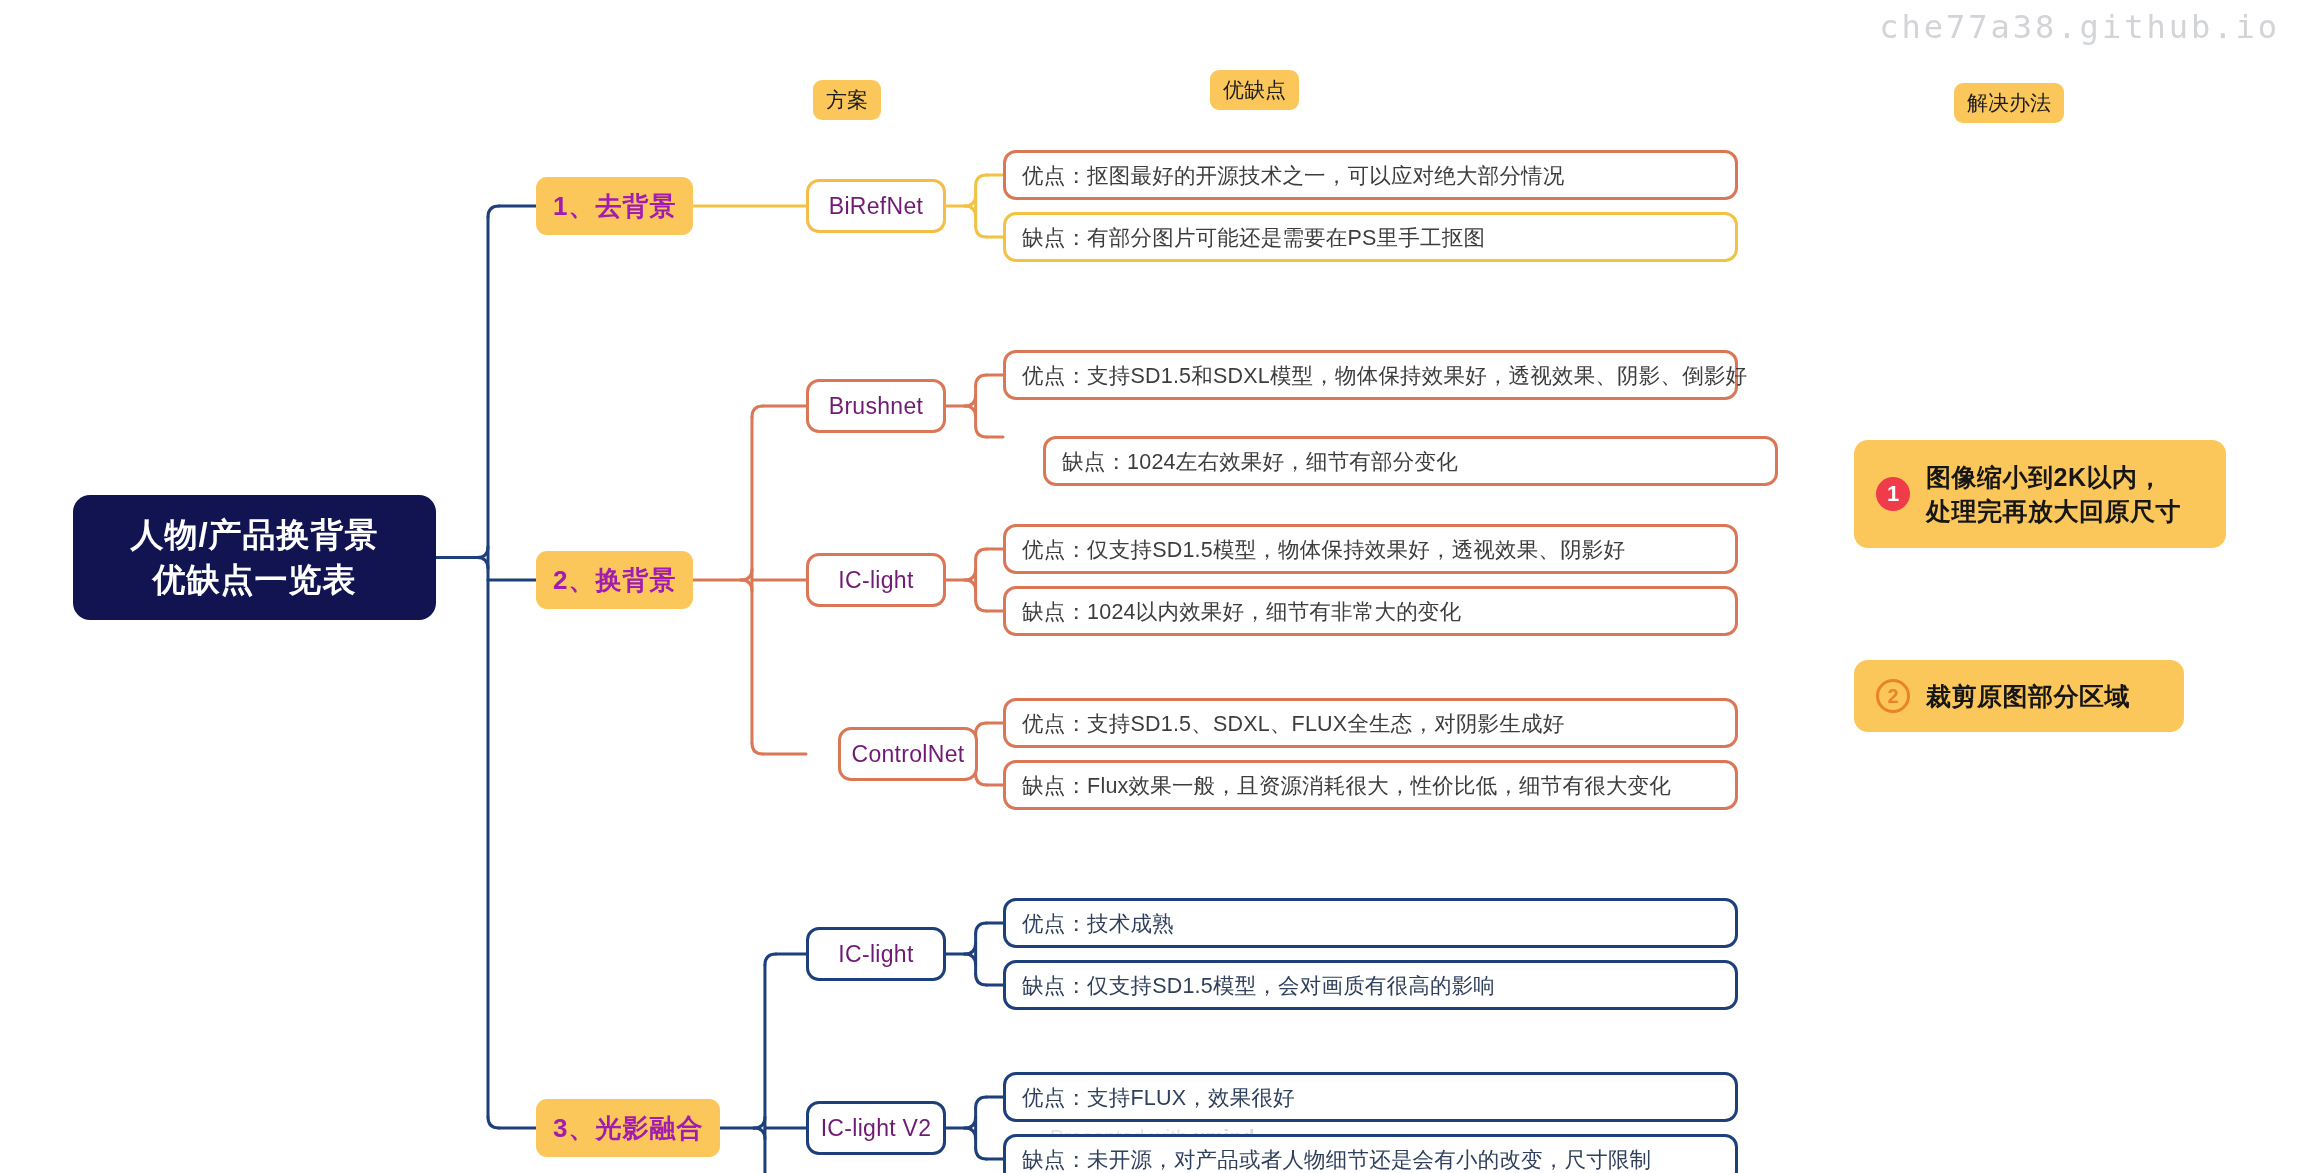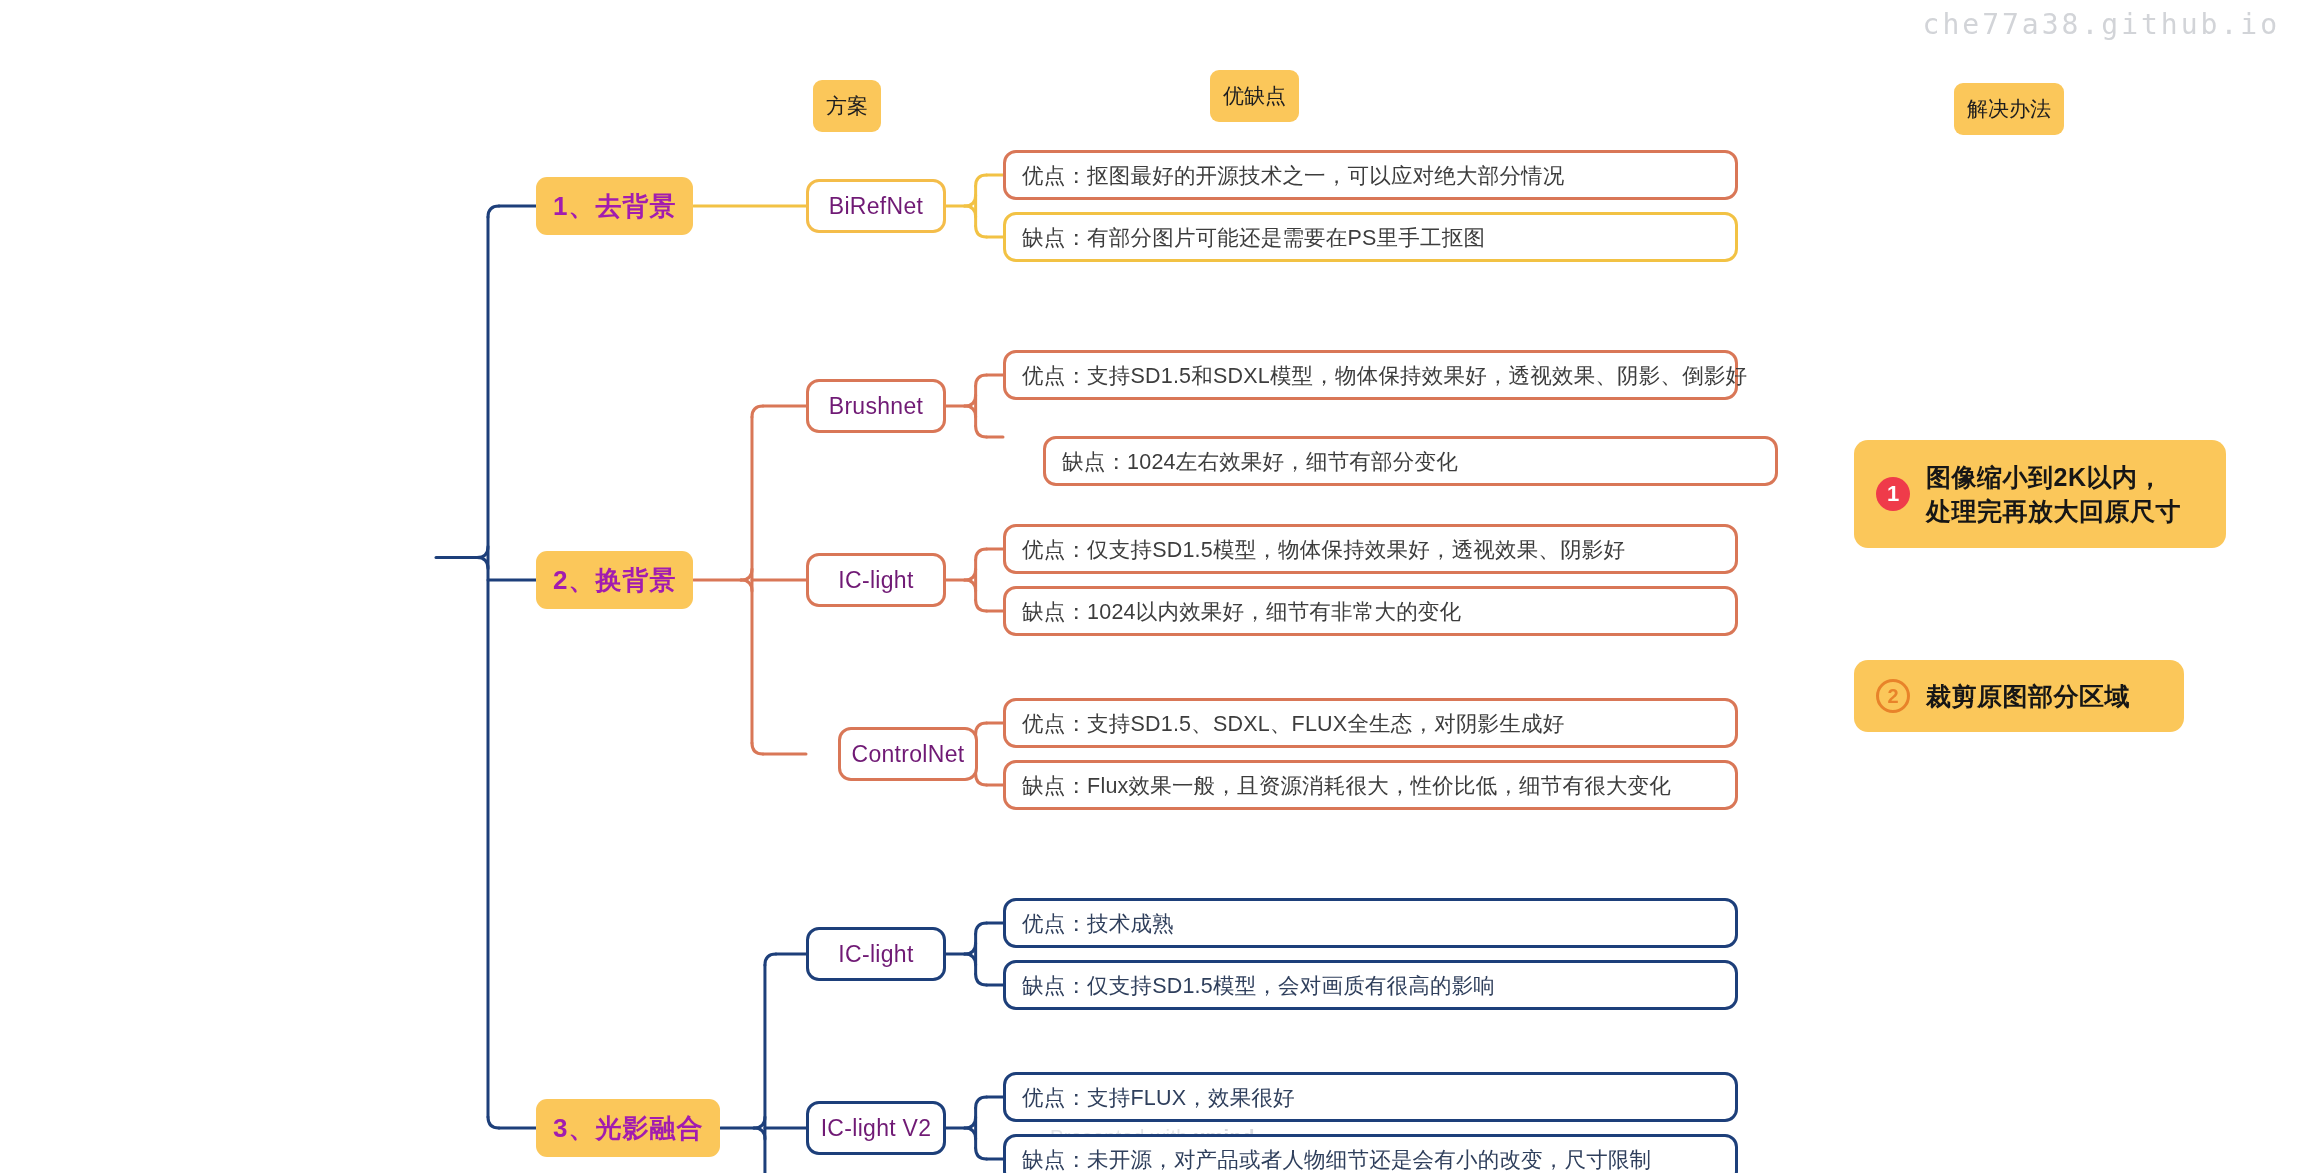--- a/index.html
+++ b/index.html
@@ -11,35 +11,35 @@
   }
   #stage { position: relative; width: 2302px; height: 1173px; }
 
   #links { position: absolute; left: 0; top: 0; width: 2302px; height: 1173px; pointer-events: none; }
 
   .node { position: absolute; display: flex; align-items: center; justify-content: center; }
 
   
   #watermark {
     position: absolute; right: 22px; top: 8px;
-    font-size: 28px; letter-spacing: 3px; color: #d2d4d8;
+    font-size: 32px; letter-spacing: 3px; color: #d2d4d8;
     font-family: "DejaVu Sans Mono", "Liberation Mono", monospace;
     white-space: nowrap;
   }
   
   #footer {
     position: absolute; left: 1050px; top: 1126px;
     font-size: 20px; color: #e2e3e6; white-space: nowrap; letter-spacing: .4px;
   }
   #footer b { color: #d8d9dd; font-weight: 700; }
 
   
   .col-head {
     background: #fbc75a; color: #1d1d1f; border-radius: 9px;
-    font-size: 21px; font-weight: 500; height: 52px;
+    font-size: 21px; font-weight: 500; height: 40px;
     padding: 8px 13px; white-space: nowrap;
   }
 
   
   #root {
     left: 73px; top: 495px; width: 363px; height: 125px;
     background: #121452; border-radius: 17px;
     color: #ffffff; font-size: 33px; font-weight: 600; line-height: 1.34;
     text-align: center; letter-spacing: 1px;
     flex-direction: column;
@@ -182,20 +182,24 @@
   <div id="watermark">che77a38.github.io</div>
 
   <div id="footer">
     <span>Presented with </span><b>xmind</b>
   </div>
 
   <div class="node col-head" style="left:813px; top:80px;">方案</div>
   <div class="node col-head" style="left:1210px; top:70px;text-align:right;">优缺点</div>
   <div class="node col-head" style="left:1954px; top:83px;">解决办法</div>
 
+  <div class="node" id="root">
+    <span>人物/产品换背景</span>
+    <span>优缺点一览表</span>
+  </div>
 
   <div id="generated">
       <div class="node branch" style="left: 536px; top: 177px; height: 58px;">1、去背景</div>
       <div class="node method amber" style="left: 806px; top: 179px; width: 140px; height: 54px;">BiRefNet</div>
       <div class="node detail salmon" style="left: 1003px; top: 150px; width: 735px; height: 50px;">
         <span>优点：抠图最好的开源技术之一，可以应对绝大部分情况</span>
       </div>
       <div class="node detail amber" style="left: 1003px; top: 212px; width: 735px; height: 50px;">
         <span>缺点：有部分图片可能还是需要在PS里手工抠图</span>
       </div>

